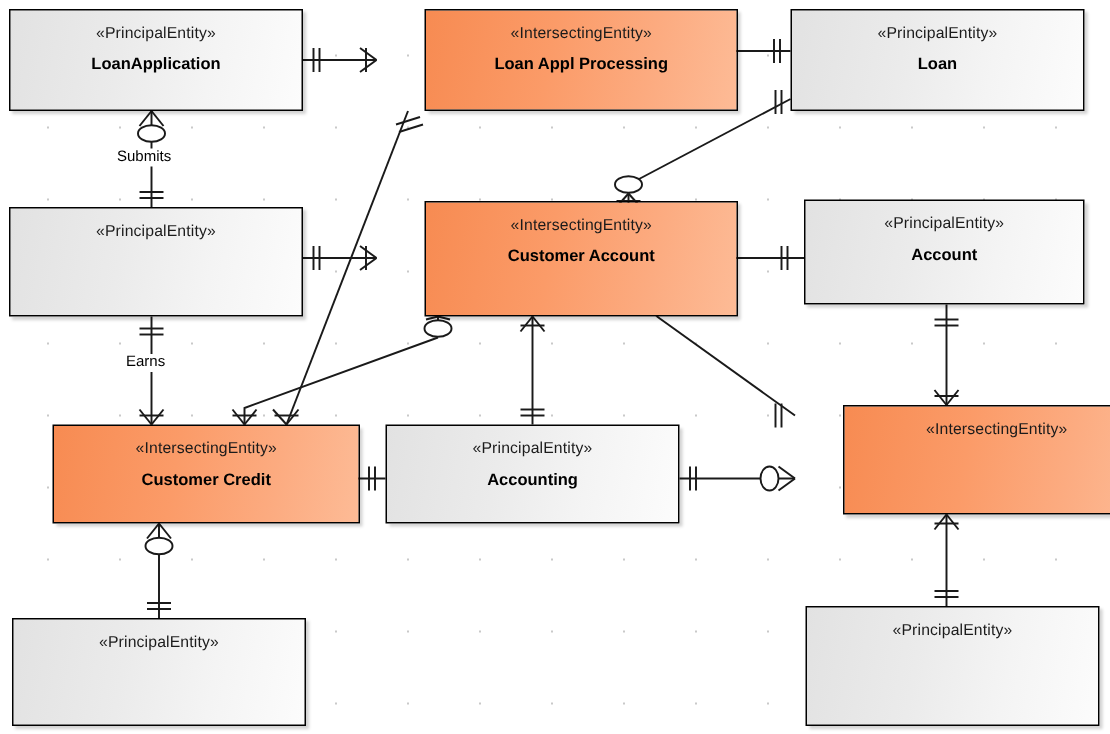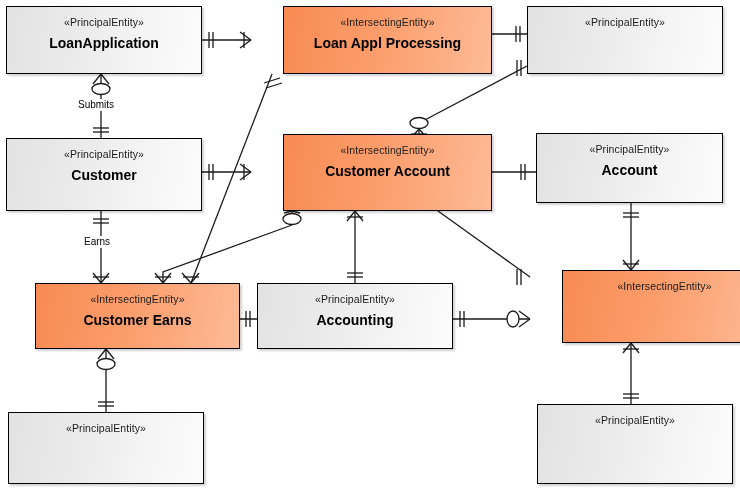--- a/index.html
+++ b/index.html
@@ -37,21 +37,21 @@
   .stereotype{
     display:block;
     font-size:10.5px;
     color:#1b1b1b;
     margin-top:9px;
     line-height:13px;
     letter-spacing:0.1px;
   }
   .ename{
     display:block;
-    font-size:14px;
+    font-size:11px;
     font-weight:bold;
     color:#000000;
     margin-top:7px;
     line-height:14px;
   }
   .edge-label{
     position:absolute;
     font-size:10px;
     color:#000000;
     background:#ffffff;
@@ -200,40 +200,40 @@
     <span class="ename">LoanApplication</span>
   </div>
 
   <div class="entity intersecting" style="left:251px;top:6px;width:209px;height:68px;">
     <span class="stereotype">«IntersectingEntity»</span>
     <span class="ename">Loan Appl Processing</span>
   </div>
 
   <div class="entity principal" style="left:527px;top:6px;width:196px;height:68px;">
     <span class="stereotype">«PrincipalEntity»</span>
+    <span class="ename">Loan</span>
   </div>
 
   <div class="entity principal" style="left:6px;top:138px;width:196px;height:73px;">
     <span class="stereotype">«PrincipalEntity»</span>
-    <span class="ename">Customer</span>
   </div>
 
   <div class="entity intersecting" style="left:251px;top:134px;width:209px;height:77px;">
     <span class="stereotype">«IntersectingEntity»</span>
     <span class="ename">Customer Account</span>
   </div>
 
   <div class="entity principal" style="left:536px;top:133px;width:187px;height:70px;">
     <span class="stereotype">«PrincipalEntity»</span>
     <span class="ename">Account</span>
   </div>
 
   <div class="entity intersecting" style="left:3px;top:283px;width:205px;height:66px;">
     <span class="stereotype">«IntersectingEntity»</span>
-    <span class="ename">Customer Earns</span>
+    <span class="ename">Customer Credit</span>
   </div>
 
   <div class="entity principal" style="left:257px;top:283px;width:196px;height:66px;">
     <span class="stereotype">«PrincipalEntity»</span>
     <span class="ename">Accounting</span>
   </div>
 
   <div class="entity intersecting" style="left:530px;top:270px;width:205px;height:73px;">
     <span class="stereotype">«IntersectingEntity»</span>
   </div>

